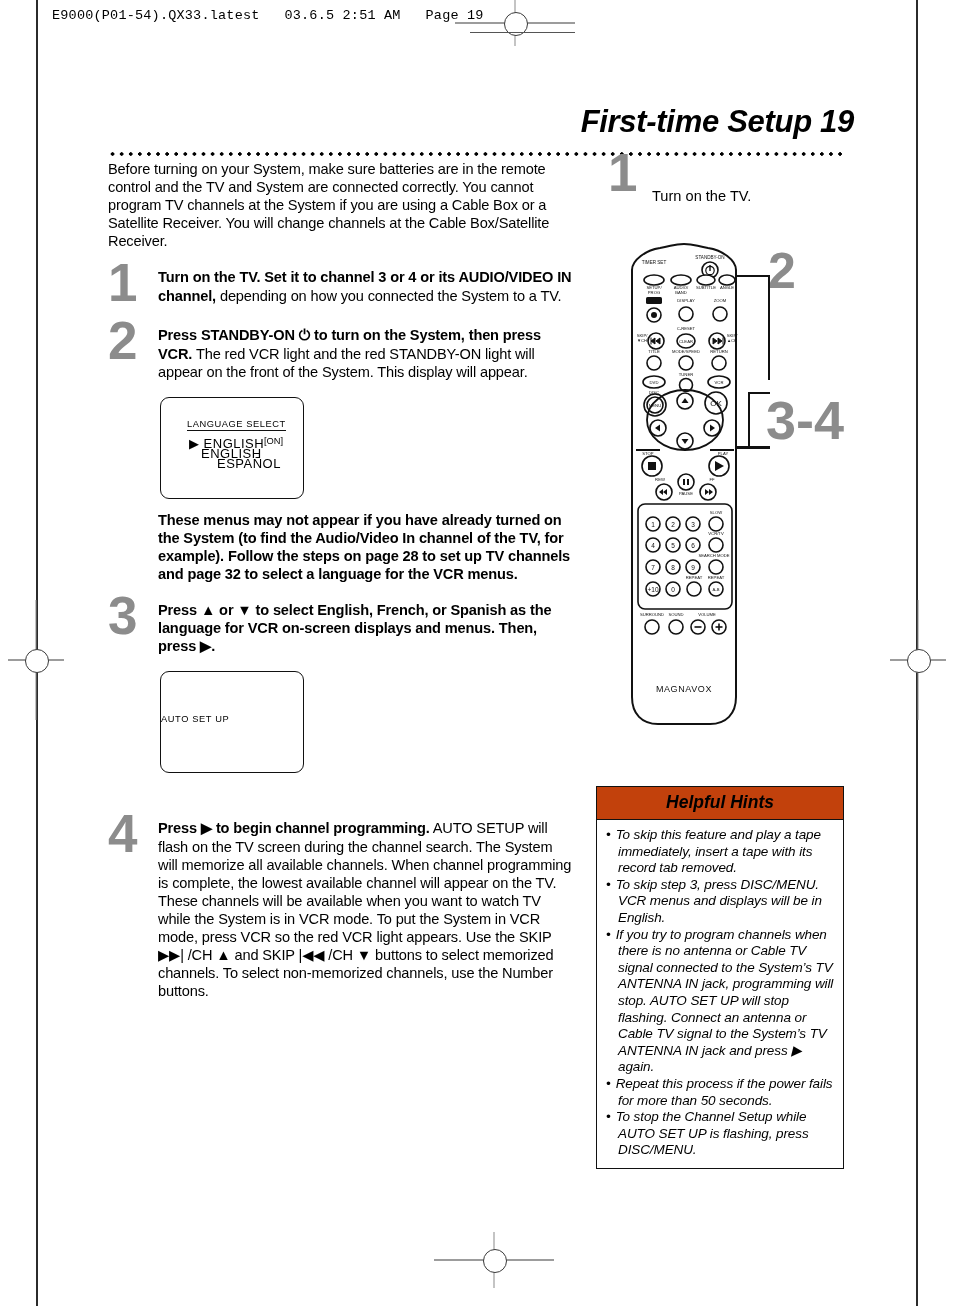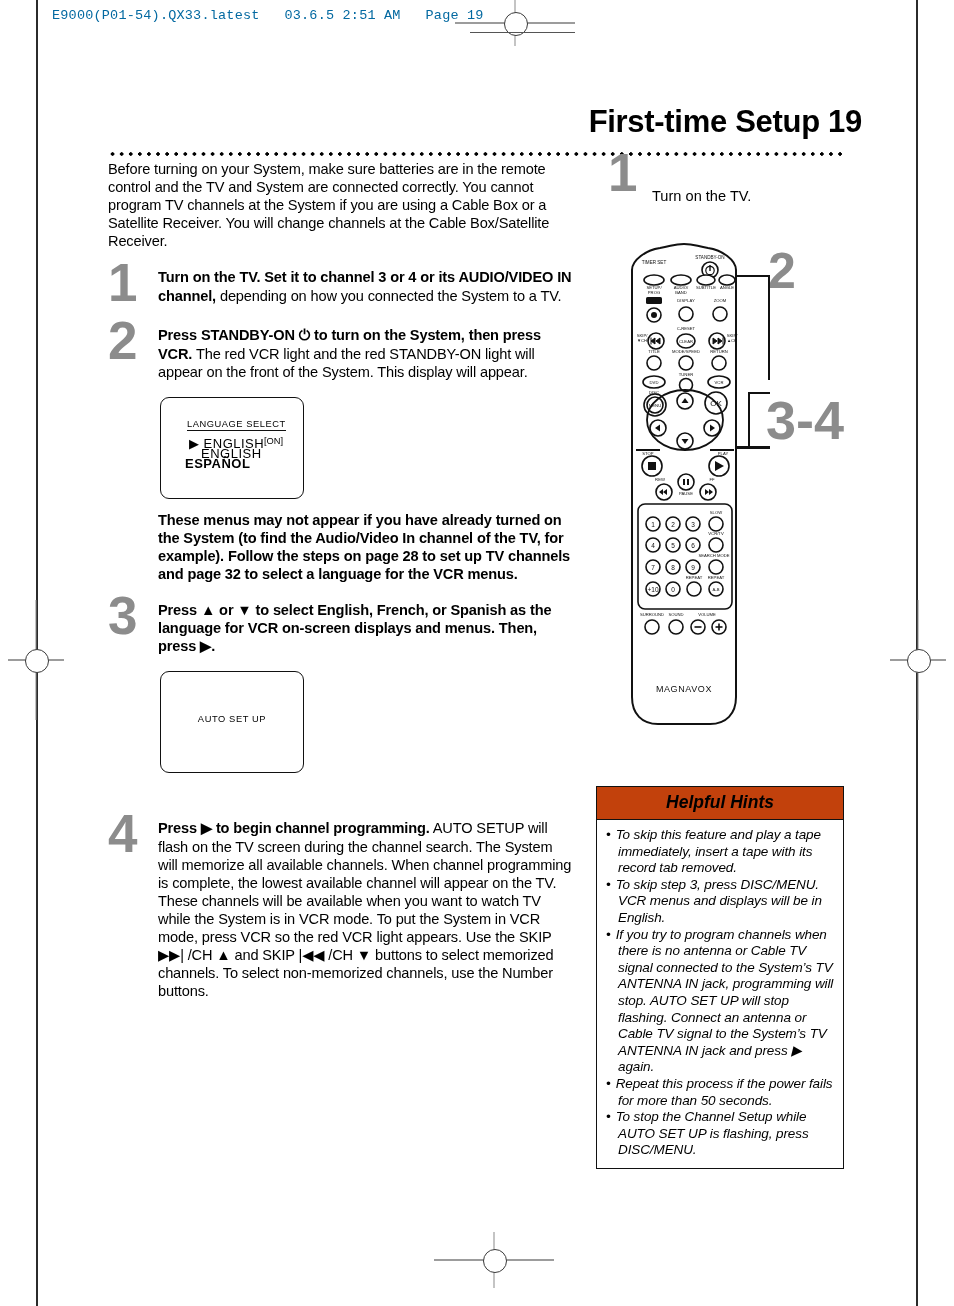--- a/index.html
+++ b/index.html
@@ -16,26 +16,26 @@
   .reg.bottom{left:434px;top:1232px;width:120px;height:56px;}
   .reg.bottom .vline{left:50%;}
   .reg.top-right{left:455px;top:0px;width:120px;height:46px;}
 
   .crop{position:absolute;background:#2b2b2b;}
   .crop.left-rule{left:36px;top:0px;width:1.6px;height:1306px;background:#2b2b2b;}
   .crop.right-rule{left:916px;top:0px;width:1.6px;height:1306px;background:#2b2b2b;}
 
   
   .filehdr{position:absolute;left:52px;top:8px;font-family:"Liberation Mono",monospace;
-           font-size:13.5px;letter-spacing:.2px;white-space:pre;color:#0369a1;}
+           font-size:13.5px;letter-spacing:.2px;white-space:pre;color:#000000;}
   .hdrline{position:absolute;left:470px;top:32px;width:105px;height:1.3px;background:#555;}
 
   
   .title{position:absolute;left:0;top:104px;width:854px;text-align:right;
-         font-size:31px;font-weight:bold;letter-spacing:-0.3px;margin-left:8px;}
+         font-size:31px;font-weight:bold;font-style:italic;letter-spacing:-0.3px;}
   .dots{position:absolute;left:108px;top:148px;width:734px;height:8px;
         background-image:radial-gradient(circle,#000 1.55px,transparent 1.7px);
         background-size:9.1px 8px;background-repeat:repeat-x;background-position:0 2px;}
 
   
   .col-left{position:absolute;left:108px;top:160px;width:466px;}
   .col-right{position:absolute;left:596px;top:160px;width:256px;}
 
   p.body{font-size:14.6px;line-height:18.1px;margin:0;letter-spacing:-0.15px;}
   .intro{margin-bottom:0;}
@@ -48,23 +48,23 @@
   .note{margin-left:50px;font-size:14.6px;line-height:18.1px;font-weight:bold;letter-spacing:-0.15px;}
 
   
   .osd{width:142px;height:100px;border:1.4px solid #111;border-radius:9px;
        margin:16px 0 0 52px;position:relative;background:#fff;}
   .osd .ttl{position:absolute;left:26px;top:21px;font-size:9.3px;letter-spacing:.55px;
             border-bottom:1px solid #111;padding-bottom:1px;}
   .osd .row{position:absolute;font-size:13px;letter-spacing:.5px;}
   .osd .r1{left:28px;top:38px;}
   .osd .r2{left:40px;top:48px;}
-  .osd .r3{left:24px;top:58px;font-weight:bold;}
+  .osd .r3{left:56px;top:58px;}
   .osd .onflag{position:absolute;left:103px;top:38px;font-size:9.3px;}
-  .osd .centered{position:absolute;left:0;right:0;top:42px;text-align:center;
+  .osd .centered{position:absolute;left:0;right:0;top:42px;text-align:left;
                  font-size:9.3px;letter-spacing:.6px;}
 
   
   .r-step1{position:relative;height:44px;}
   .r-step1 .n{position:absolute;left:12px;top:-14px;font-size:53px;line-height:53px;font-weight:bold;color:#8c8c8c;}
   .r-step1 .t{position:absolute;left:56px;top:28px;font-size:14.6px;}
 
   .remote-wrap{position:absolute;left:624px;top:242px;width:226px;height:500px;}
 
   .callout{position:absolute;font-size:50px;line-height:50px;font-weight:bold;color:#8c8c8c;}

